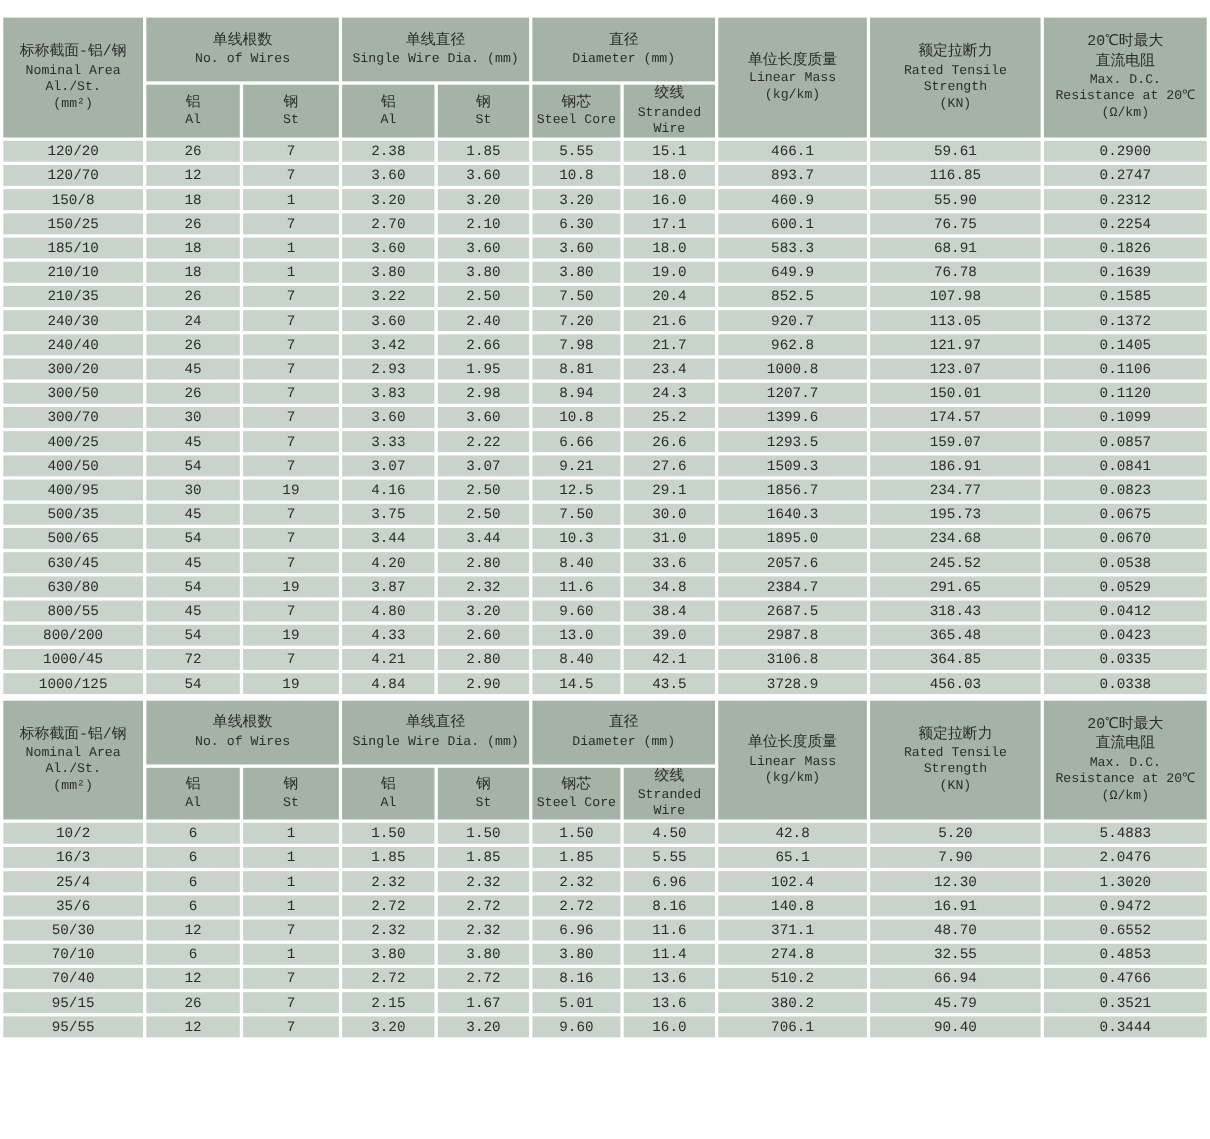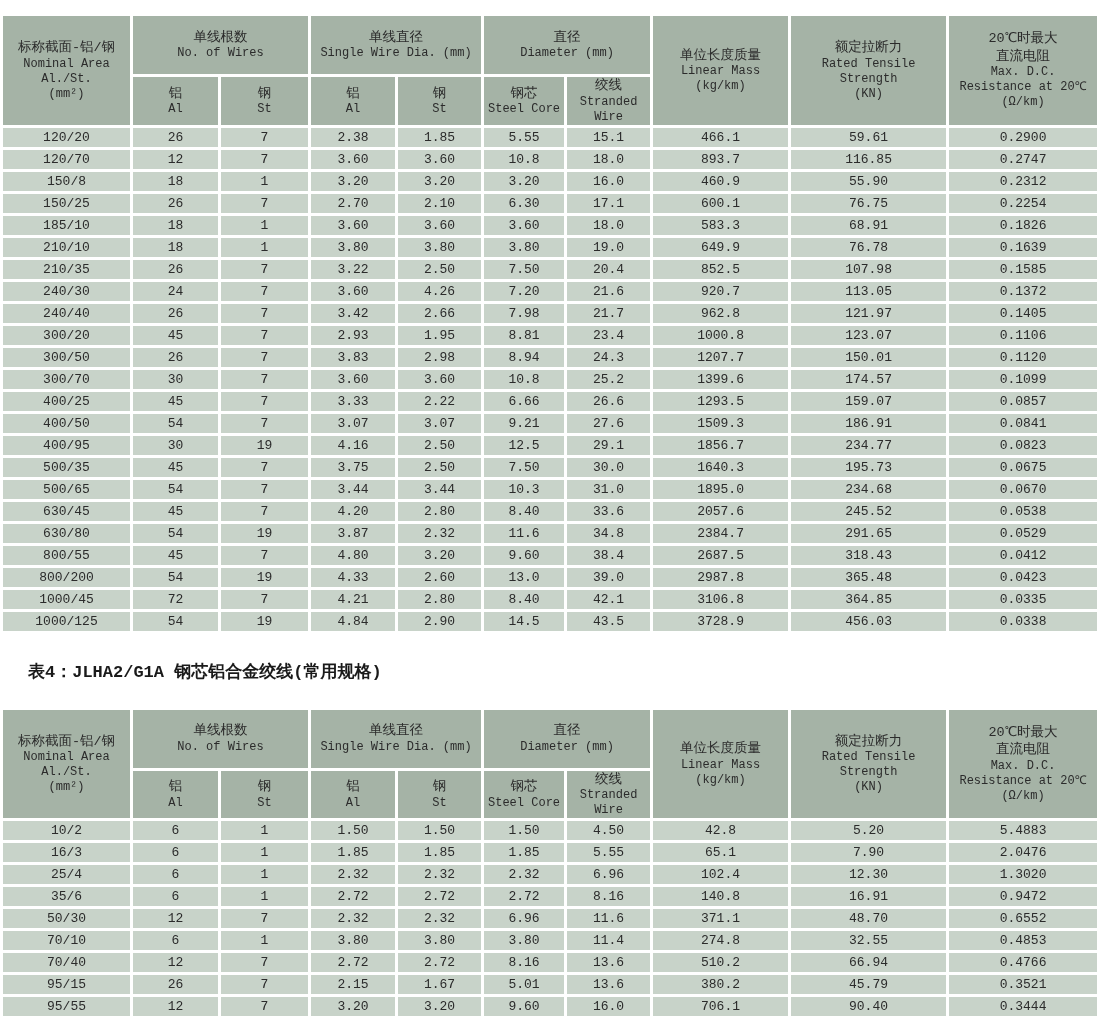--- a/index.html
+++ b/index.html
@@ -235,21 +235,21 @@
           <td>20.4</td>
           <td>852.5</td>
           <td>107.98</td>
           <td>0.1585</td>
         </tr>
         <tr>
           <td>240/30</td>
           <td>24</td>
           <td>7</td>
           <td>3.60</td>
-          <td>4.26</td>
+          <td>2.40</td>
           <td>7.20</td>
           <td>21.6</td>
           <td>920.7</td>
           <td>113.05</td>
           <td>0.1372</td>
         </tr>
         <tr>
           <td>240/40</td>
           <td>26</td>
           <td>7</td>
@@ -425,21 +425,20 @@
           <td>2.90</td>
           <td>14.5</td>
           <td>43.5</td>
           <td>3728.9</td>
           <td>456.03</td>
           <td>0.0338</td>
         </tr>
       </tbody>
     </table>
 
-  <div class="caption">表4：JLHA2/G1A 钢芯铝合金绞线(常用规格)</div>
 
   <table class="spec">
       <colgroup>
         <col style="width: 127px;">
         <col style="width: 85px;">
         <col style="width: 87px;">
         <col style="width: 84px;">
         <col style="width: 83px;">
         <col style="width: 80px;">
         <col style="width: 83px;">

